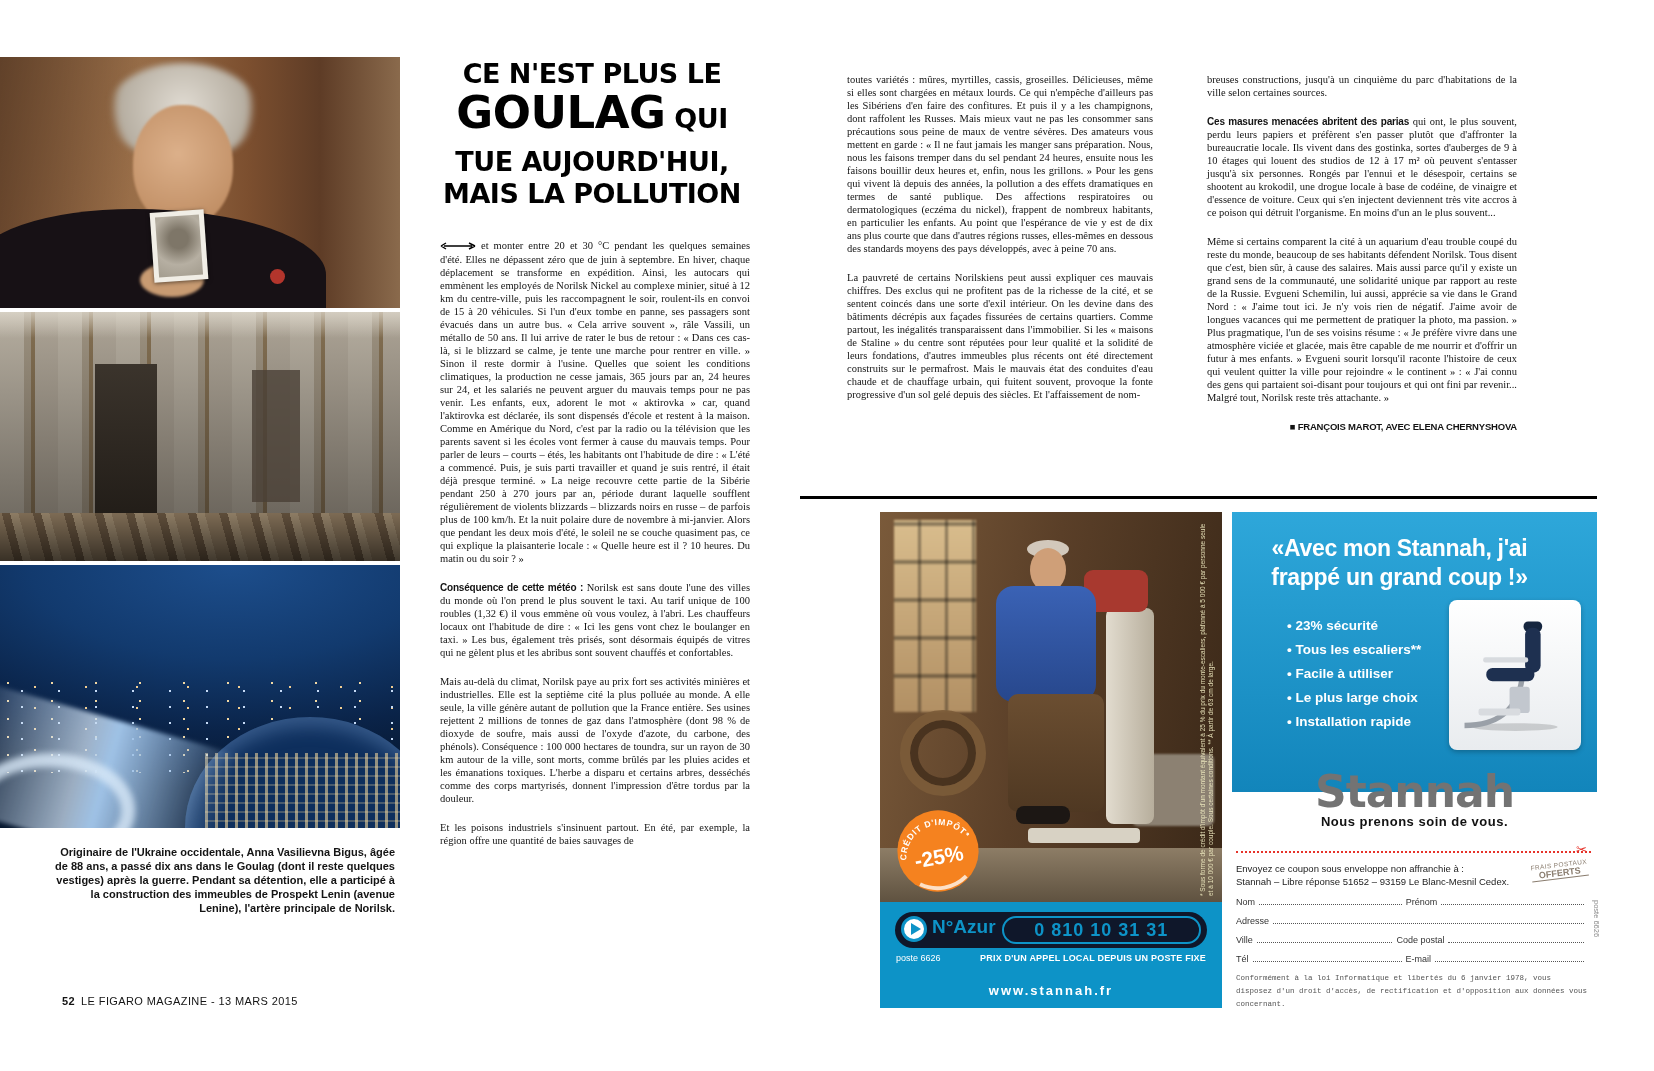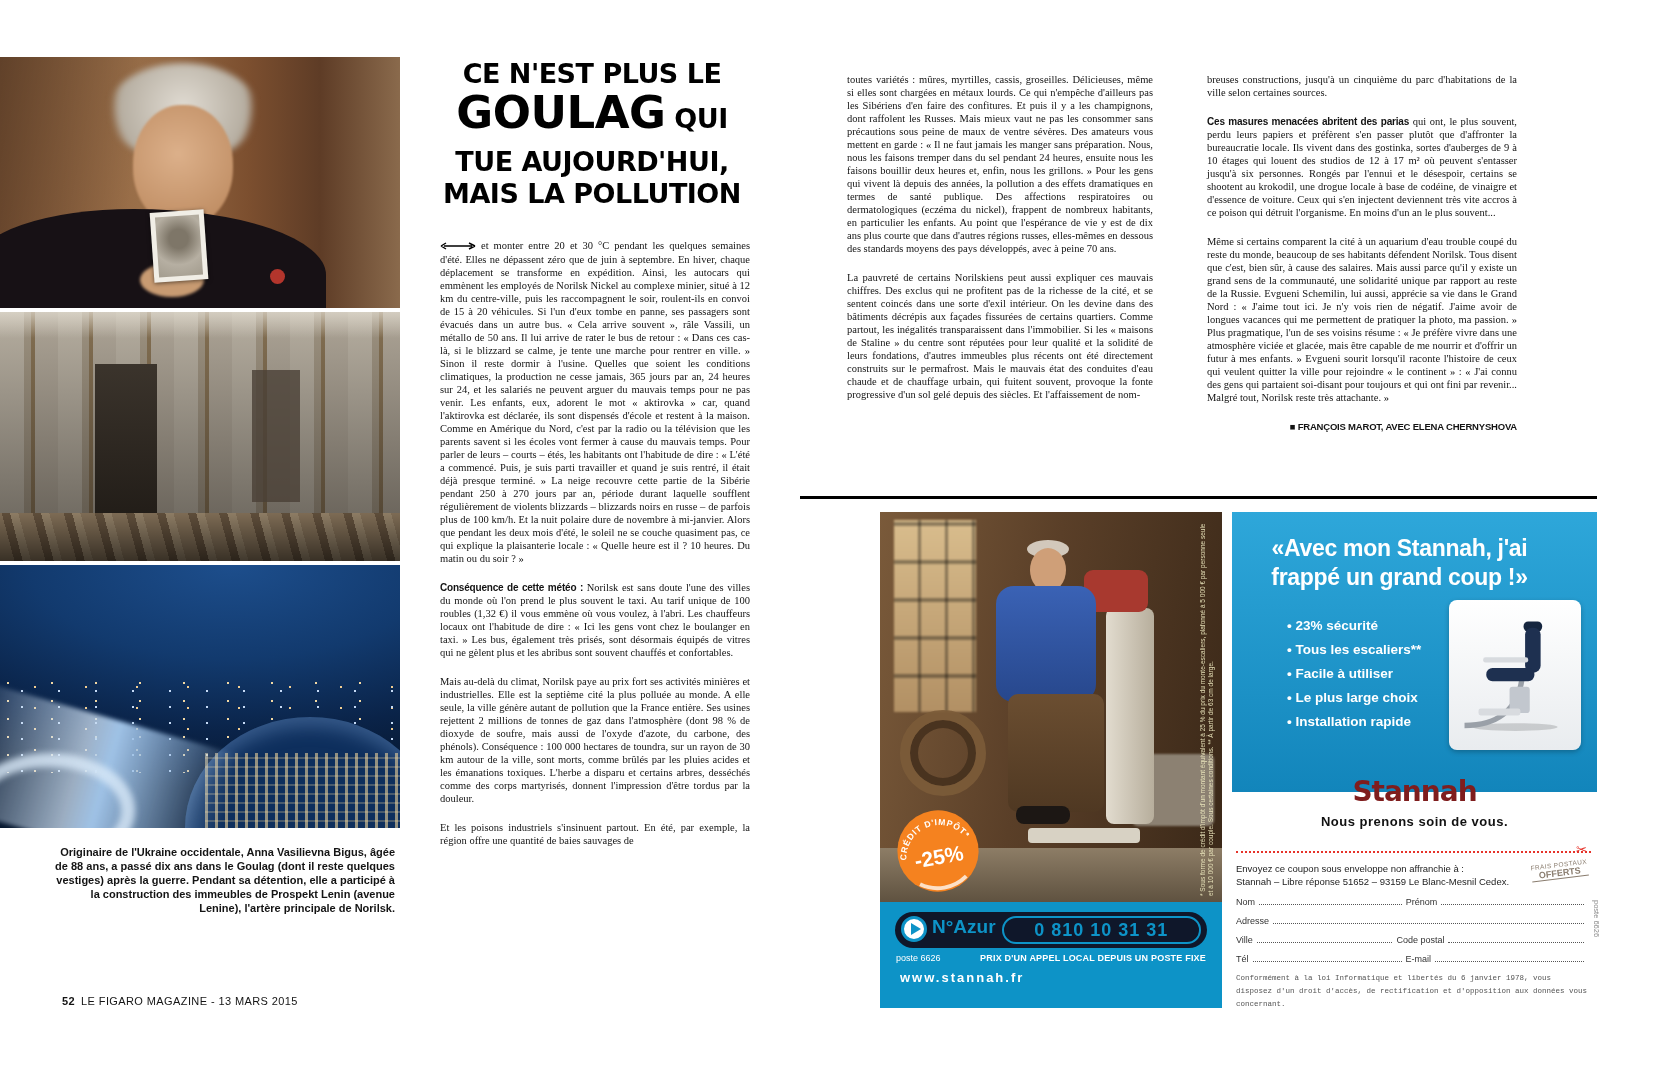--- a/index.html
+++ b/index.html
@@ -120,34 +120,34 @@
   .play{width:26px;height:26px;border-radius:50%;border:3px solid #0d93c7;background:#fff;
       position:relative;flex:0 0 auto;}
   .play:after{content:"";position:absolute;left:7px;top:4px;border-left:10px solid #0d93c7;
       border-top:6px solid transparent;border-bottom:6px solid transparent;}
   .nz-brand{color:#0d93c7;font-weight:bold;font-size:19px;margin:0 6px 0 5px;white-space:nowrap;}
   .nz-num{flex:1;border:2px solid #0d93c7;border-radius:15px;color:#0d93c7;font-weight:bold;
       font-size:18px;text-align:center;line-height:24px;letter-spacing:1px;}
   .nz-row{display:flex;justify-content:space-between;align-items:baseline;padding:5px 16px 0 16px;
       color:#fff;font-size:9px;}
   .nz-row .note{font-weight:bold;letter-spacing:.2px;}
-  .nz-url{text-align:left;color:#fff;font-weight:bold;font-size:13px;letter-spacing:2px;margin-top:7px;padding-left:20px;}
+  .nz-url{text-align:center;color:#fff;font-weight:bold;font-size:13px;letter-spacing:2px;margin-top:20px;}
 
   
   .bluepanel{left:1232px;top:512px;width:365px;height:280px;
       background:linear-gradient(180deg,#2ea7da,#1285bb);overflow:visible;}
   .ad-hl{padding:22px 40px 0 10px;text-align:center;color:#fff;font-weight:bold;
       font-size:23px;line-height:29px;letter-spacing:-.3px;}
   .bullets{margin:22px 0 0 0;padding:0 0 0 55px;list-style:none;}
   .bullets li{color:#fff;font-weight:bold;font-size:13.5px;line-height:24px;}
   .bullets li:before{content:"• ";}
   .prodbox{position:absolute;right:16px;top:88px;width:132px;height:150px;background:
       linear-gradient(#ffffff,#e9ecef);border-radius:8px;box-shadow:0 2px 5px rgba(0,0,0,.25);}
   .logoarea{left:1232px;top:772px;width:365px;height:60px;text-align:center;}
-  .logo{color:#7f1d1d;font-weight:900;font-size:28px;letter-spacing:-1px;line-height:40px;
+  .logo{color:#737373;font-weight:900;font-size:44px;letter-spacing:-1px;line-height:40px;
       font-family:"DejaVu Sans","Liberation Sans",sans-serif;}
   .tagline{color:#111;font-weight:bold;font-size:13px;margin-top:2px;letter-spacing:.5px;}
   .cutline{left:1236px;top:851px;width:355px;border-top:2px dotted #e6332a;}
   .scissors{left:1576px;top:842px;color:#e6332a;font-size:13px;}
 
   
   .coupon{left:1236px;top:862px;width:352px;font-size:9.5px;color:#222;}
   .coupon .intro{line-height:13px;padding-right:62px;}
   .stamp{position:absolute;right:0;top:-2px;transform:rotate(-7deg);text-align:center;
       color:#8a7d6f;line-height:9px;}

